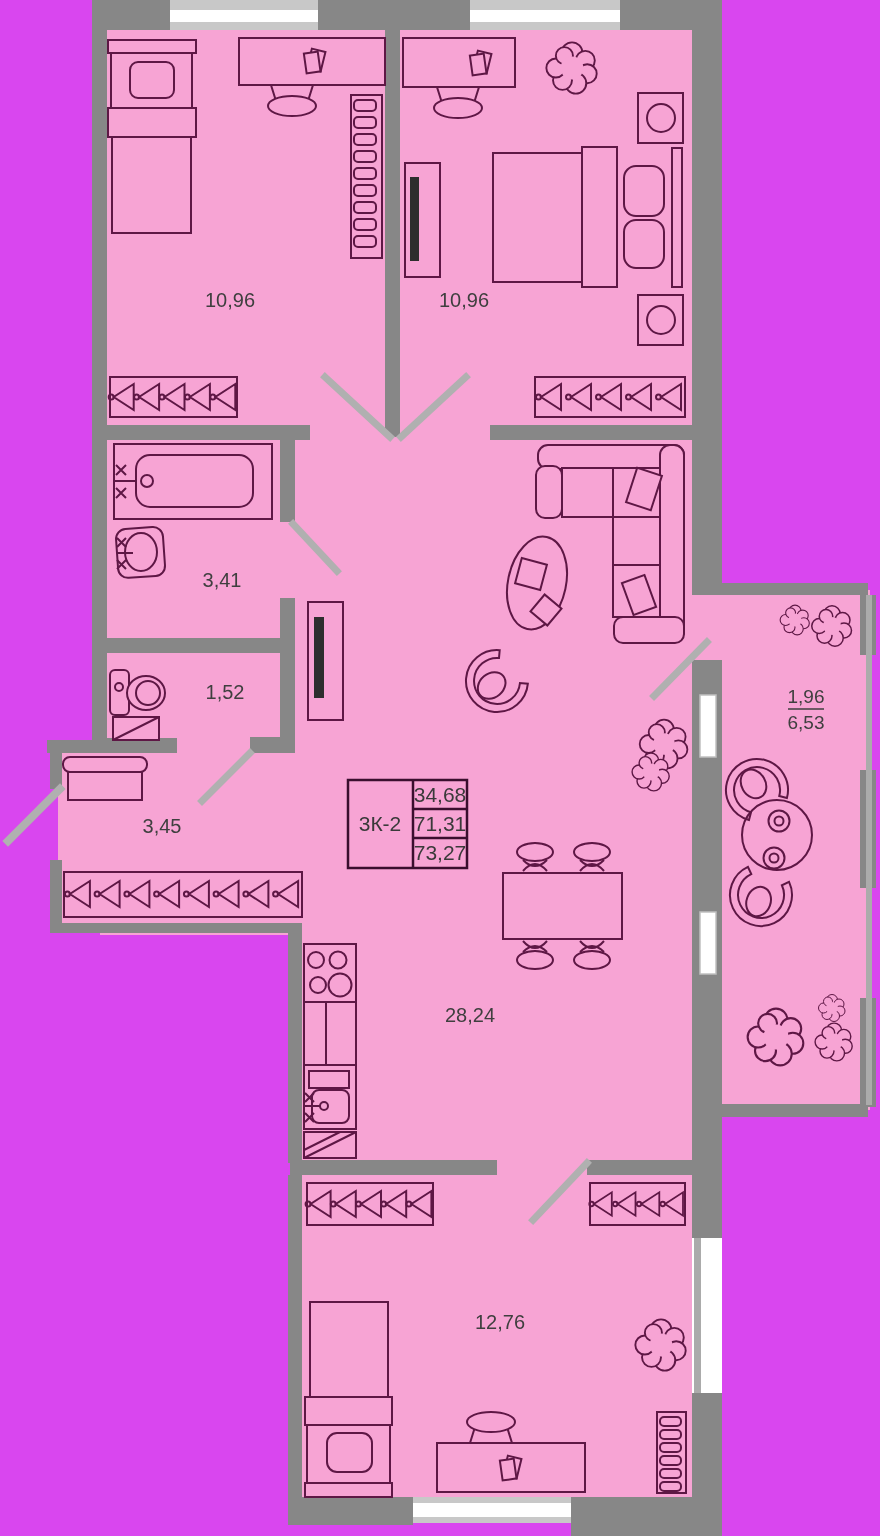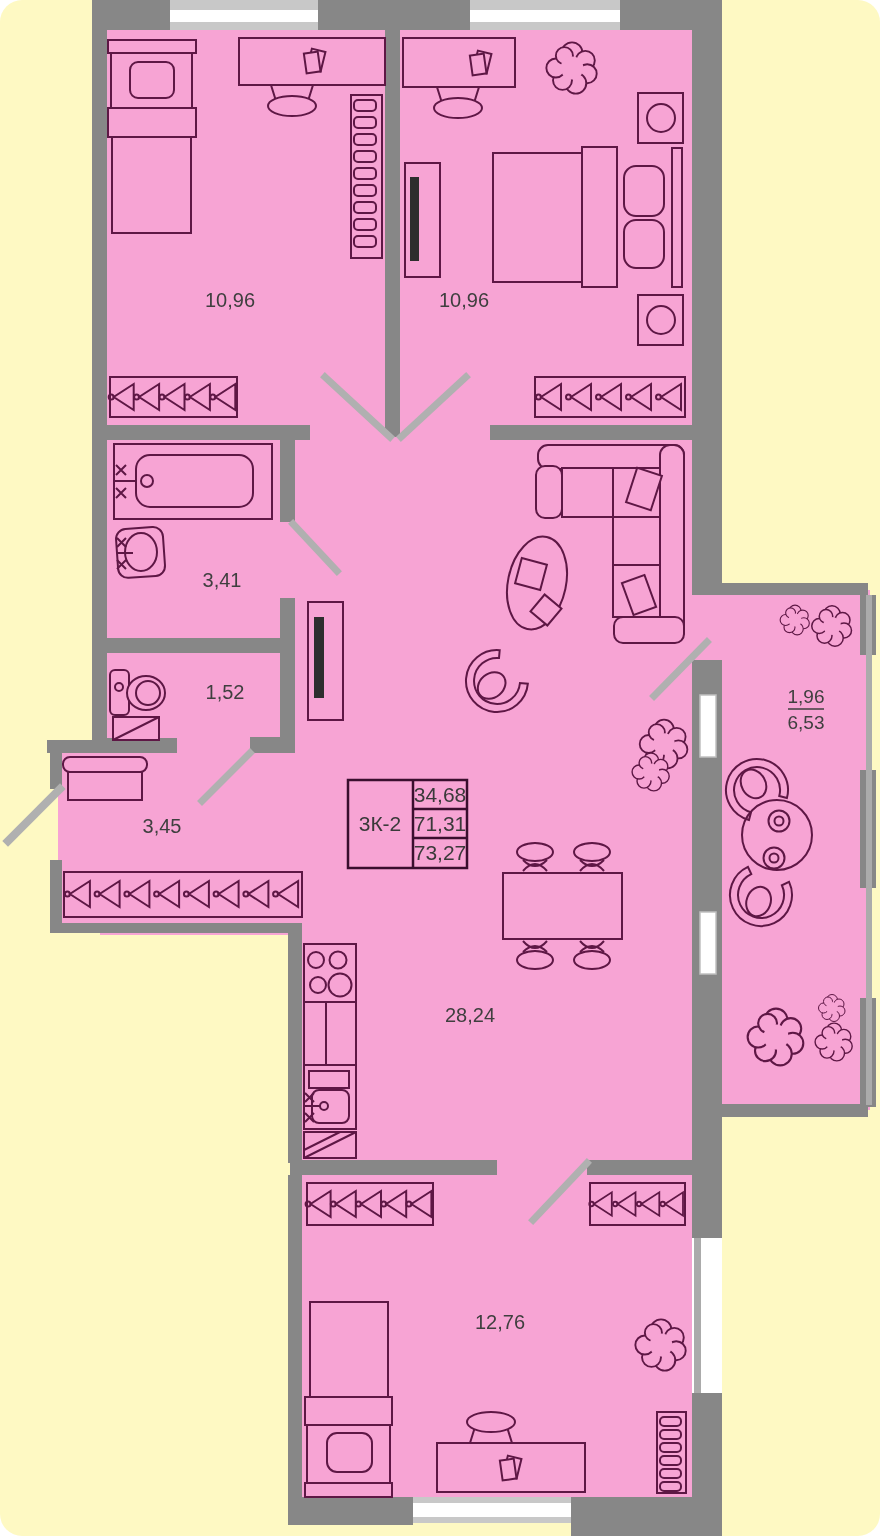--- a/index.html
+++ b/index.html
@@ -1,16 +1,16 @@
 <!DOCTYPE html>
 <html><head>
 <meta charset="utf-8">
 <style>
   html,body{margin:0;padding:0;background:#fff;}
-  .stage{position:relative;width:880px;height:1536px;background:#fef9c3;font-family:"Liberation Sans",sans-serif;border-radius:22px;}
+  .stage{position:relative;width:880px;height:1536px;background:#d946ef;font-family:"Liberation Sans",sans-serif;}
   .floor{fill:#F7A4D4;}
   .wall{fill:#878787;}
   .wframe{fill:#C8C8C8;}
   .wglass{fill:#FFFFFF;}
   .glazeline{fill:#ABABAB;}
   .furn{fill:none;stroke:#5E1745;stroke-width:2;}
   .furnf{fill:#F7A4D4;stroke:#5E1745;stroke-width:2;}
   .darkbar{fill:#2E2E2E;stroke:none;}
   .door{stroke:#B0B0B0;stroke-width:7;fill:none;stroke-linecap:square;}
   .doorbig{stroke:#B0B0B0;stroke-width:8;fill:none;stroke-linecap:square;}

